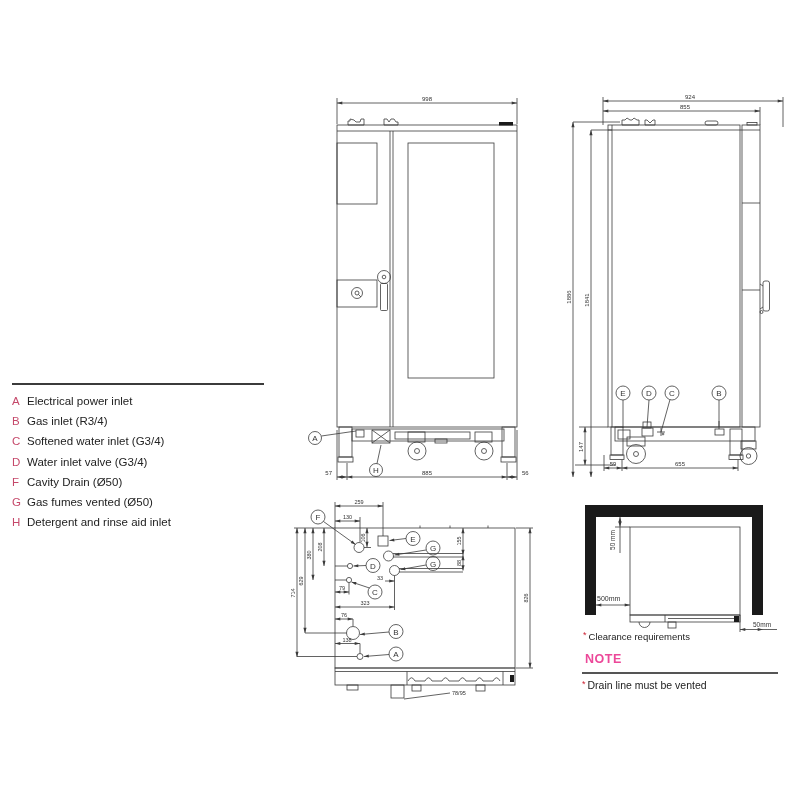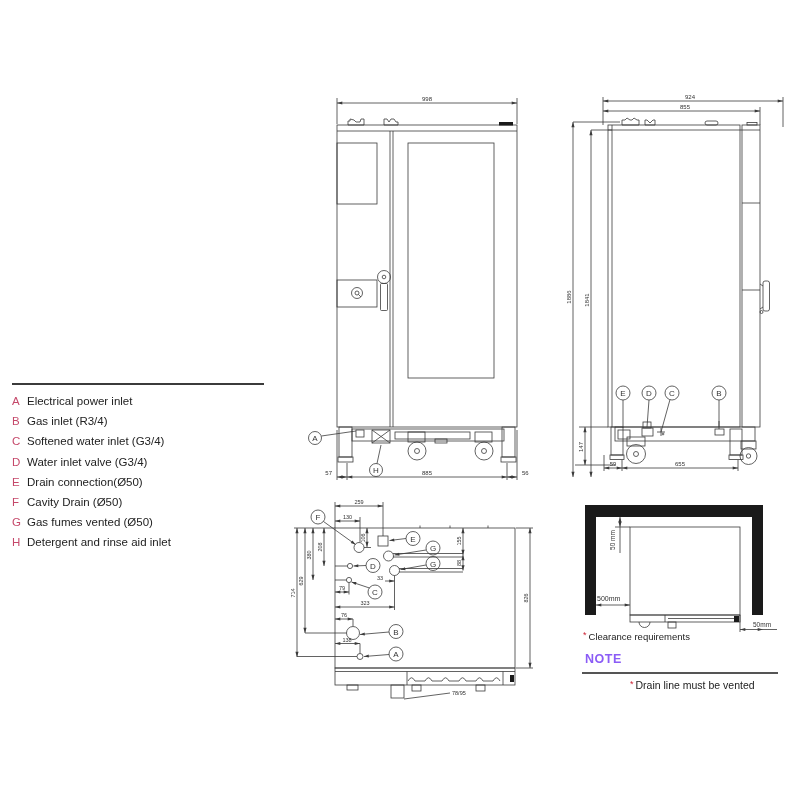--- a/index.html
+++ b/index.html
@@ -14,23 +14,23 @@
   svg .dims{font-size:5.5px;}
   svg .co{font-size:8px;text-anchor:middle;}
   
   .legend{left:12px;top:383px;width:252px;border-top:2px solid #3b3b3b;padding-top:6px;}
   .legend-row{line-height:20.2px;font-size:11.5px;white-space:nowrap;}
   .lk{display:inline-block;width:15px;color:#c5486a;}
   .ll{color:#222;}
   
   .caption{left:583px;top:630px;font-size:9.5px;color:#222;}
   .mark{color:#cc2233;font-size:9px;vertical-align:2px;padding-right:2px;}
-  .note-title{left:585px;top:652px;font-size:12.5px;font-weight:bold;color:#8b5cf6;letter-spacing:0.5px;}
+  .note-title{left:585px;top:652px;font-size:12.5px;font-weight:bold;color:#ec4899;letter-spacing:0.5px;}
   .note-rule{left:582px;top:672px;width:196px;height:2px;background:#555;}
-  .note-text{left:582px;top:679px;font-size:10.5px;color:#222;margin-left:48px;}
+  .note-text{left:582px;top:679px;font-size:10.5px;color:#222;}
 </style>
 </head>
 <body>
 
 <div id="canvas">
 
   <svg class="abs" style="left:300px;top:85px" width="250" height="410" viewBox="0 0 250 410">
     <defs>
       <marker id="fv-ar" viewBox="0 0 6 6" markerWidth="6" markerHeight="6" refX="5.6" refY="3" orient="auto-start-reverse" markerUnits="userSpaceOnUse">
         <path d="M0.3,1.4 L5.6,3 L0.3,4.6 z" style="fill:#3b3b3b;stroke:none"></path>
@@ -367,21 +367,20 @@
       <line x1="183" y1="134.5" x2="197" y2="134.5"></line>
       <text x="173" y="132" style="font-size:6.5px" text-anchor="start">50mm</text>
     </g>
   </svg>
 
   <div class="abs legend">
     <div class="legend-row"><span class="lk">A</span><span class="ll">Electrical power inlet</span></div>
     <div class="legend-row"><span class="lk">B</span><span class="ll">Gas inlet (R3/4)</span></div>
     <div class="legend-row"><span class="lk">C</span><span class="ll">Softened water inlet (G3/4)</span></div>
     <div class="legend-row"><span class="lk">D</span><span class="ll">Water inlet valve (G3/4)</span></div>
-    <div class="legend-row"><span class="lk">E</span><span class="ll">Drain connection(Ø50)</span></div>
     <div class="legend-row"><span class="lk">F</span><span class="ll">Cavity Drain (Ø50)</span></div>
     <div class="legend-row"><span class="lk">G</span><span class="ll">Gas fumes vented (Ø50)</span></div>
     <div class="legend-row"><span class="lk">H</span><span class="ll">Detergent and rinse aid inlet</span></div>
   </div>
 
   <div class="abs caption">
     <span class="mark">*</span><span>Clearance requirements</span>
   </div>
 
   <div class="abs note-title">NOTE</div>

